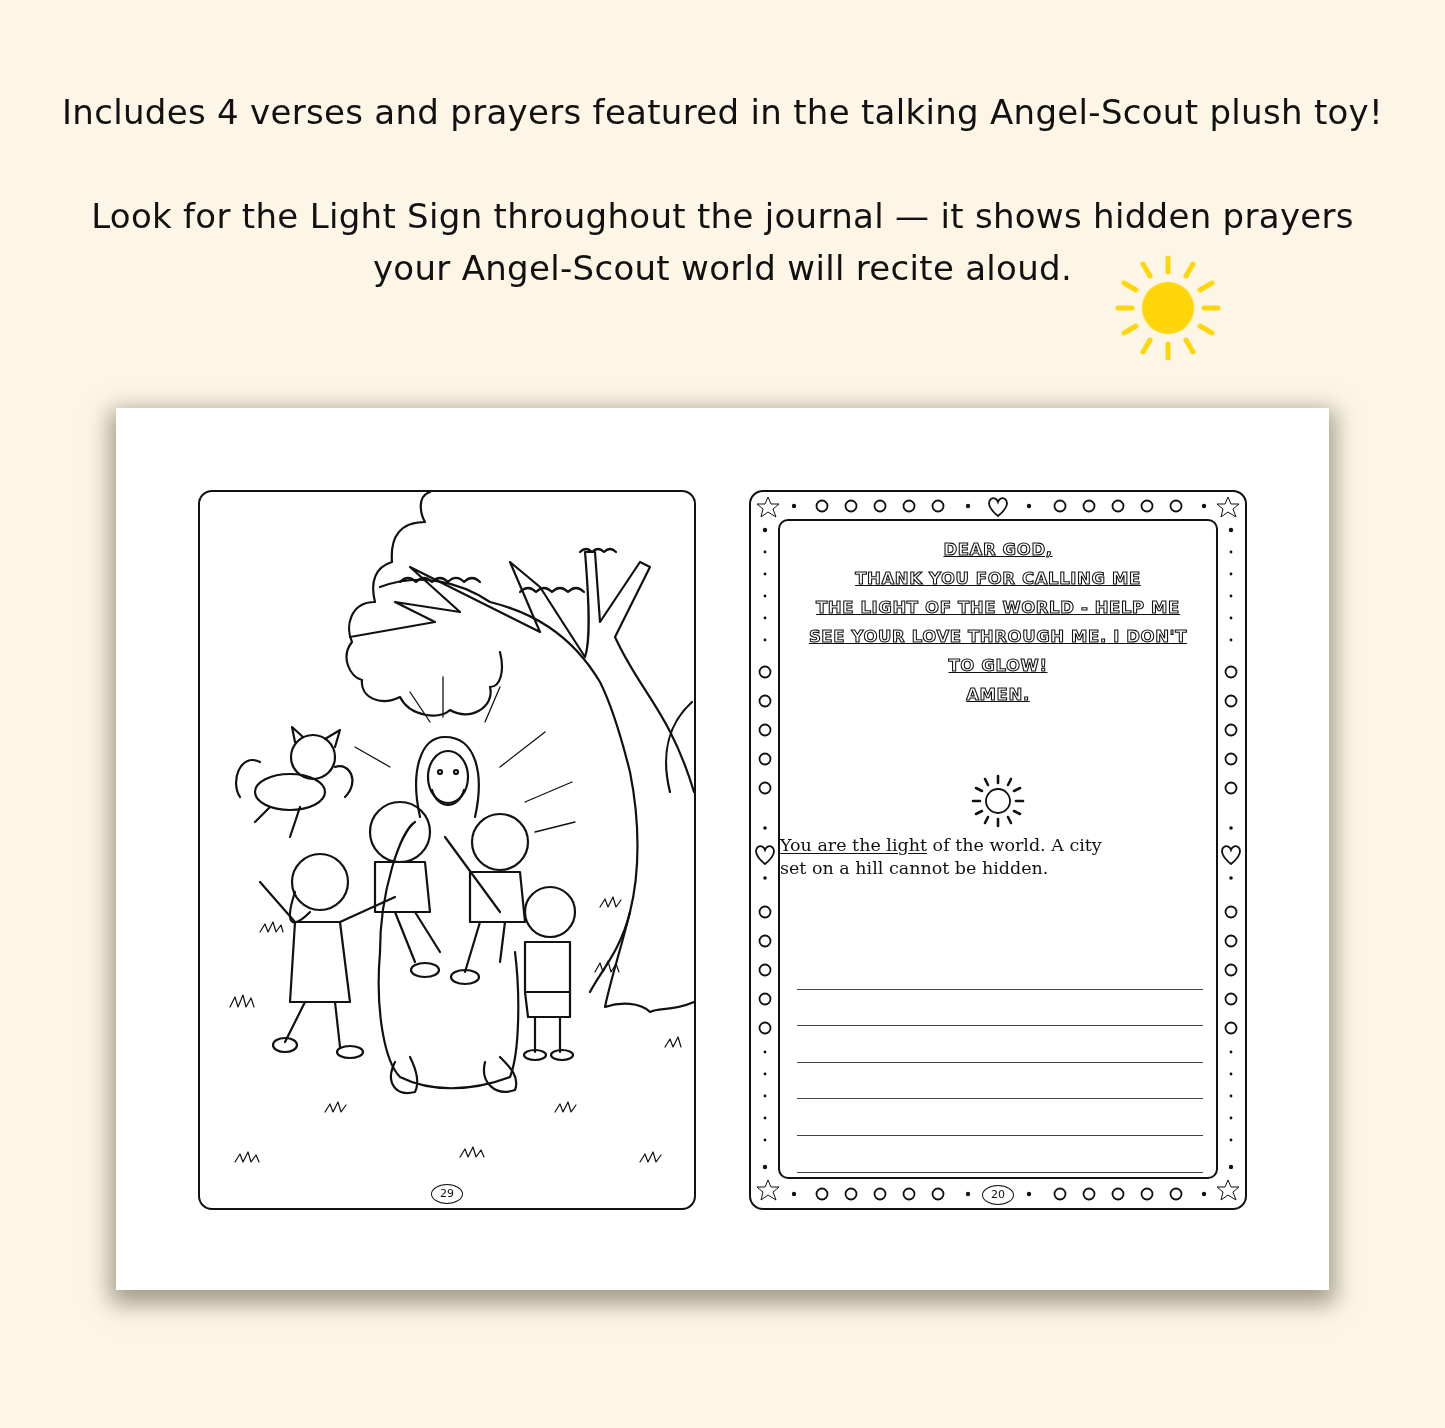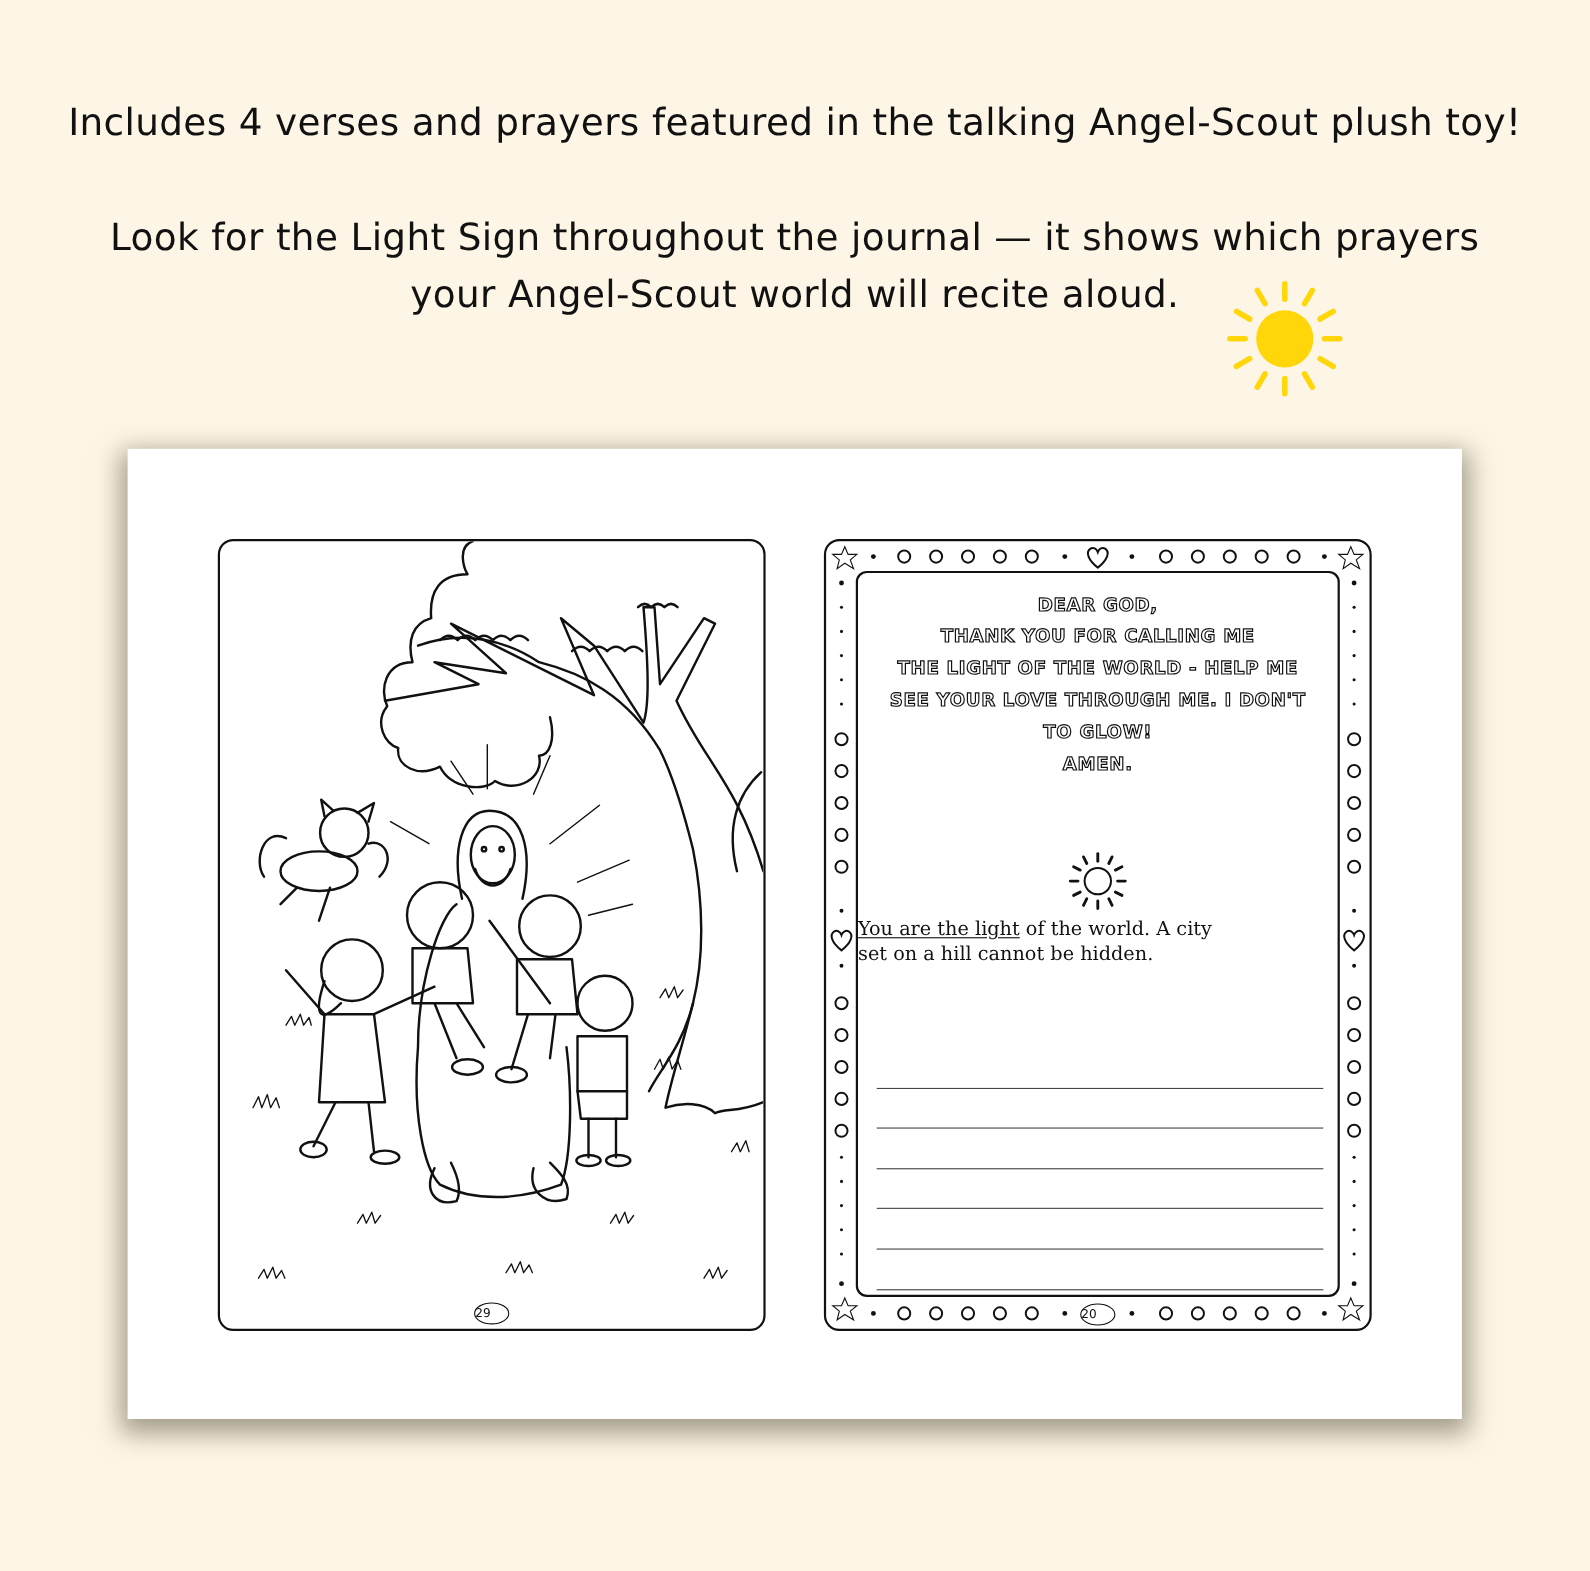--- a/index.html
+++ b/index.html
@@ -28,37 +28,37 @@
     }
     .page-left {
       position: absolute; left: 198px; top: 490px; width: 494px; height: 716px;
       border: 2.5px solid #111; border-radius: 14px; background: #fff; overflow: hidden;
     }
     .illustration { position: absolute; left: 0; top: 0; width: 494px; height: 716px; }
     .page-number {
       position: absolute; width: 30px; height: 18px;
       border: 1.5px solid #111; border-radius: 50%;
       font-family: "DejaVu Sans", sans-serif; font-size: 11px; line-height: 18px;
-      text-align: left; background: #fff;
+      text-align: center; background: #fff;
     }
     .page-left .page-number { left: 231px; top: 692px; }
 
     .page-right {
       position: absolute; left: 749px; top: 490px; width: 494px; height: 716px;
       border: 2.5px solid #111; border-radius: 14px; background: #fff;
     }
     .border-deco { position: absolute; left: 0; top: 0; width: 494px; height: 716px; }
     .inner-frame {
       position: absolute; left: 27px; top: 27px; width: 436px; height: 656px;
       border: 2.5px solid #111; border-radius: 10px; background: #fff;
     }
     .page-right .page-number { left: 231px; top: 693px; }
 
     .prayer {
-      position: absolute; left: 0; top: 14px; width: 436px; text-align: center;
+      position: absolute; left: 0; top: 14px; width: 436px; text-align: center; text-decoration: underline;
     }
     .prayer-line {
       display: block;
       font-family: "DejaVu Sans", sans-serif; font-weight: bold;
       font-size: 16.5px; line-height: 29px; letter-spacing: 0.6px;
       color: #fff;
       -webkit-text-stroke: 1.1px #111;
       text-transform: uppercase;
     }
     .mini-sun { position: absolute; left: 190px; top: 252px; width: 56px; height: 56px; }
@@ -68,21 +68,21 @@
     }
     .verse u { text-decoration: underline; text-underline-offset: 2px; }
     .verse-ref { font-weight: bold; display: block; }
     .write-lines { position: absolute; left: 17px; top: 432px; width: 406px; }
     .write-line { height: 35.6px; border-bottom: 1.3px solid #444; }
   </style>
 </head>
 <body>
 
 <div id="line1" class="headline">Includes 4 verses and prayers featured in the talking Angel-Scout plush toy!</div>
-<div id="line2" class="headline">Look for the Light Sign throughout the journal — it shows which prayers</div>
+<div id="line2" class="headline">Look for the Light Sign throughout the journal — it shows hidden prayers</div>
 <div id="line3" class="headline">your Angel-Scout world will recite aloud.</div>
 
 <svg class="sun-icon" viewBox="0 0 112 112">
   <g fill="#ffd60a" stroke="#ffd60a" stroke-linecap="round" stroke-width="5">
     <circle cx="56" cy="56" r="26" stroke="none"></circle>
     <line x1="56" y1="6" x2="56" y2="20"></line>
     <line x1="56" y1="92" x2="56" y2="106"></line>
     <line x1="6" y1="56" x2="20" y2="56"></line>
     <line x1="92" y1="56" x2="106" y2="56"></line>
     <line x1="31" y1="12" x2="38" y2="24"></line>

